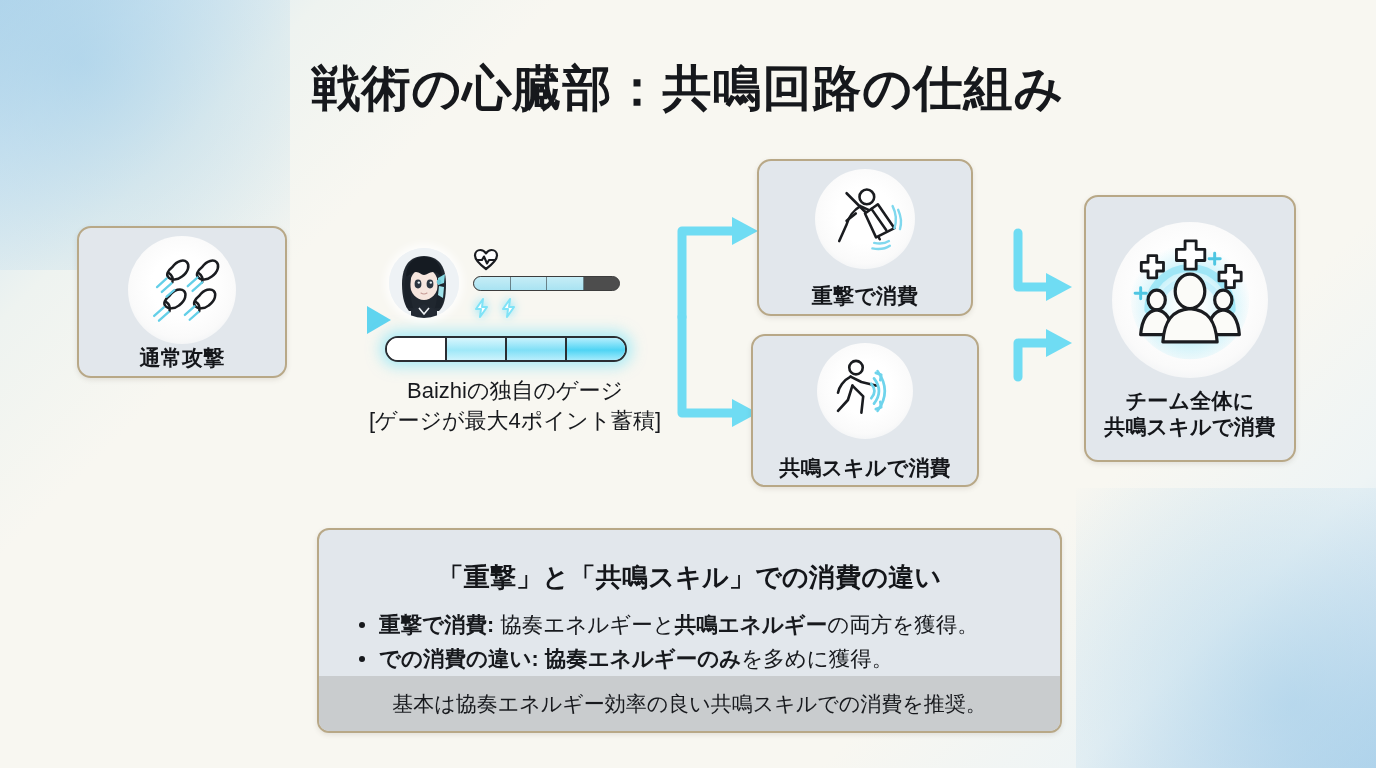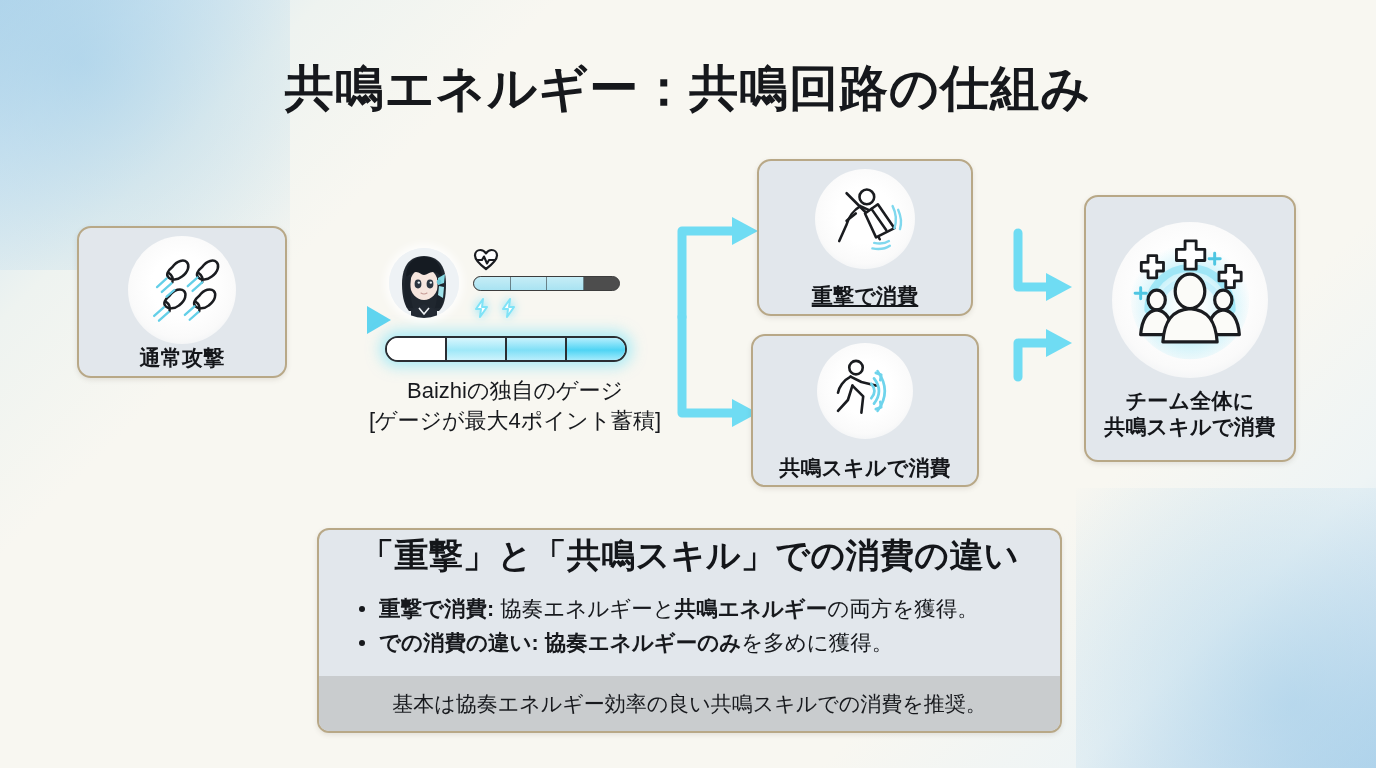--- a/index.html
+++ b/index.html
@@ -158,21 +158,21 @@
     width: 360px;
     text-align: center;
     font-size: 22px;
     color: #17191d;
     line-height: 1.36;
   }
 
   
   #node-heavy { left: 757px; top: 159px; width: 216px; height: 157px; }
   #node-heavy .icon-disc { width: 100px; height: 100px; margin-top: 2px; }
-  #node-heavy .card-label { margin-top: 14px; text-decoration: underline; }
+  #node-heavy .card-label { margin-top: 14px; }
 
   
   #node-skill { left: 751px; top: 334px; width: 228px; height: 153px; }
   #node-skill .icon-disc { width: 96px; height: 96px; margin-top: 2px; }
   #node-skill .card-label { margin-top: 16px; }
 
   
   #node-heal { left: 1084px; top: 195px; width: 212px; height: 267px; justify-content: center; }
   #node-heal .icon-disc { width: 156px; height: 156px; margin-top: 4px; }
   #node-heal .card-label { margin-top: 10px; }
@@ -189,23 +189,23 @@
     left: 317px; top: 528px;
     width: 745px; height: 205px;
     border: 2px solid #b8a887;
     border-radius: 12px;
     background: #e2e7ec;
     overflow: hidden;
     box-shadow: 0 2px 5px rgba(90,80,60,.13);
     z-index: 4;
   }
   #comparison-title {
-    margin-top: 3px;
+    margin-top: 30px;
     text-align: center;
-    font-size: 34px;
+    font-size: 26px;
     font-weight: 700;
     color: #14161a;
     letter-spacing: .01em;
   }
   #comparison-list {
     list-style: none;
     margin: 14px 16px 0 0;
     padding: 0 0 0 38px;
   }
   #comparison-list li {
@@ -235,21 +235,21 @@
     font-size: 21px;
     color: #17191d;
     text-align: center;
   }
 </style>
 </head>
 <body>
 
 <div id="stage">
 
-  <div id="page-title">共鳴エネルギー：共鳴回路の仕組み</div>
+  <div id="page-title">戦術の心臓部：共鳴回路の仕組み</div>
 
   <div class="card" id="node-normal-attack">
     <div class="icon-disc">
       <svg viewBox="0 0 100 100" width="96" height="96" aria-hidden="true">
         <g fill="none" stroke="#1a1c20" stroke-width="2.6" stroke-linecap="round" stroke-linejoin="round">
           <path d="M40 26 c5-7 12-8 15-5 c3 3 2 10-5 15 c-5 4-11 4-14 1 c-3-3-1-7 4-11z"></path>
           <path d="M36 32 c3 2 5 6 4 10"></path>
           <path d="M71 26 c5-7 12-8 15-5 c3 3 2 10-5 15 c-5 4-11 4-14 1 c-3-3-1-7 4-11z"></path>
           <path d="M67 32 c3 2 5 6 4 10"></path>
           <path d="M37 56 c5-7 12-8 15-5 c3 3 2 10-5 15 c-5 4-11 4-14 1 c-3-3-1-7 4-11z"></path>

